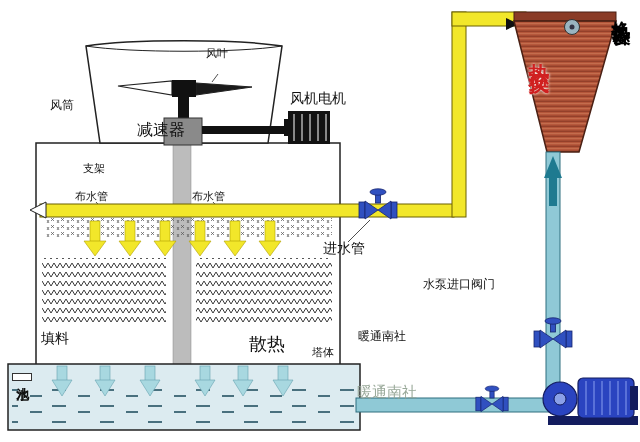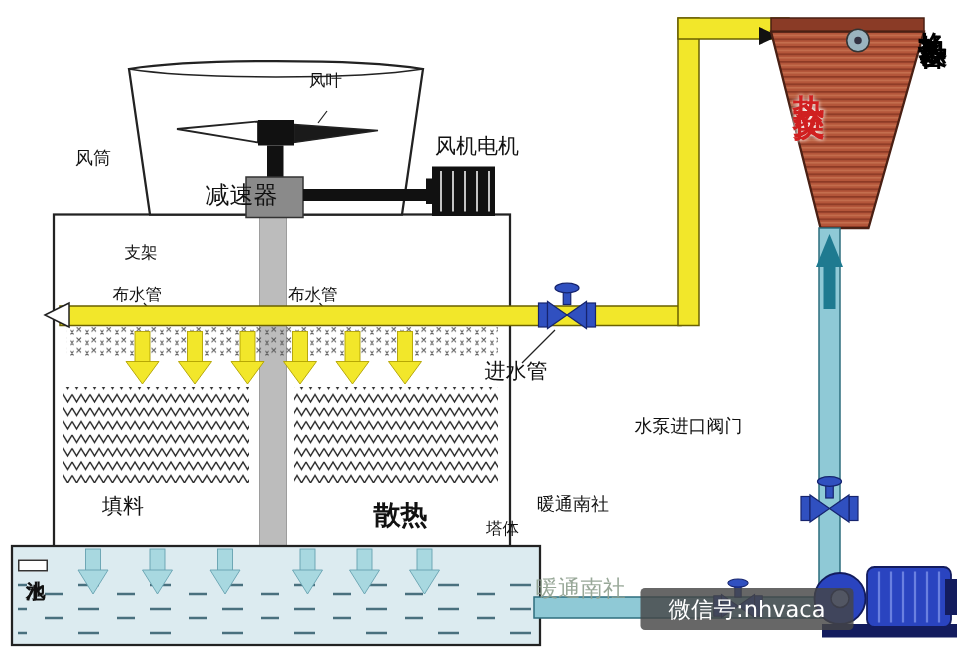--- a/index.html
+++ b/index.html
@@ -9,23 +9,23 @@
   .lbl{position:absolute;color:#111;white-space:nowrap;line-height:1.1;}
   .vt{writing-mode:vertical-rl;text-orientation:upright;}
   #lbl-fanblade{left:206px;top:48px;font-size:11px;}
   #lbl-airduct{left:50px;top:99px;font-size:12px;}
   #lbl-fanmotor{left:290px;top:91px;font-size:14px;}
   #lbl-reducer{left:137px;top:121px;font-size:16px;}
   #lbl-support{left:63px;top:163px;font-size:11px;margin-left:20px;}
   #lbl-bushui-l{left:75px;top:191px;font-size:11px;}
   #lbl-bushui-r{left:192px;top:191px;font-size:11px;}
   #lbl-jinshui{left:323px;top:241px;font-size:14px;}
-  #lbl-fill{left:41px;top:331px;font-size:14px;margin-left:27px;}
-  #lbl-sanre{left:249px;top:334px;font-size:18px;font-weight:bold;}
-  #lbl-tati{left:312px;top:347px;font-size:11px;margin-left:12px;}
+  #lbl-fill{left:41px;top:331px;font-size:14px;}
+  #lbl-sanre{left:249px;top:334px;font-size:18px;font-weight:normal;}
+  #lbl-tati{left:312px;top:347px;font-size:11px;}
   #lbl-shangta{left:358px;top:330px;font-size:12px;}
   #lbl-pumpvalve{left:423px;top:278px;font-size:12px;}
   #lbl-pool{left:12px;top:373px;font-size:13px;font-weight:bold;background:#fff;
             border:1px solid #333;padding:3px 2px;}
   #lbl-rejiaohuan{left:527px;top:46px;font-size:21px;font-weight:bold;color:#d02020;
                   letter-spacing:5px;text-shadow:0 0 3px #fff;}
   #lbl-equipment{left:611px;top:6px;font-size:19px;font-weight:bold;color:#000;letter-spacing:2px;}
   #wm-brand{left:357px;top:384px;font-size:15px;color:#8fa08f;opacity:.9;}
   #wm-wechat{position:absolute;left:427px;top:392px;width:142px;height:28px;
              background:rgba(70,70,70,.82);color:#fff;font-size:15px;line-height:28px;
@@ -163,15 +163,14 @@
 <div class="lbl" id="lbl-fill">填料</div>
 <div class="lbl" id="lbl-sanre">散热</div>
 <div class="lbl" id="lbl-tati">塔体</div>
 <div class="lbl" id="lbl-shangta">暖通南社</div>
 <div class="lbl" id="lbl-pumpvalve">水泵进口阀门</div>
 <div class="lbl vt" id="lbl-pool">水池</div>
 <div class="lbl vt" id="lbl-rejiaohuan">热交换</div>
 <div class="lbl vt" id="lbl-equipment">换热设备</div>
 
 <div class="lbl" id="wm-brand">暖通南社</div>
-<div id="wm-wechat">微信号:nhvaca</div>
 
 </div>
 
 </body></html>

